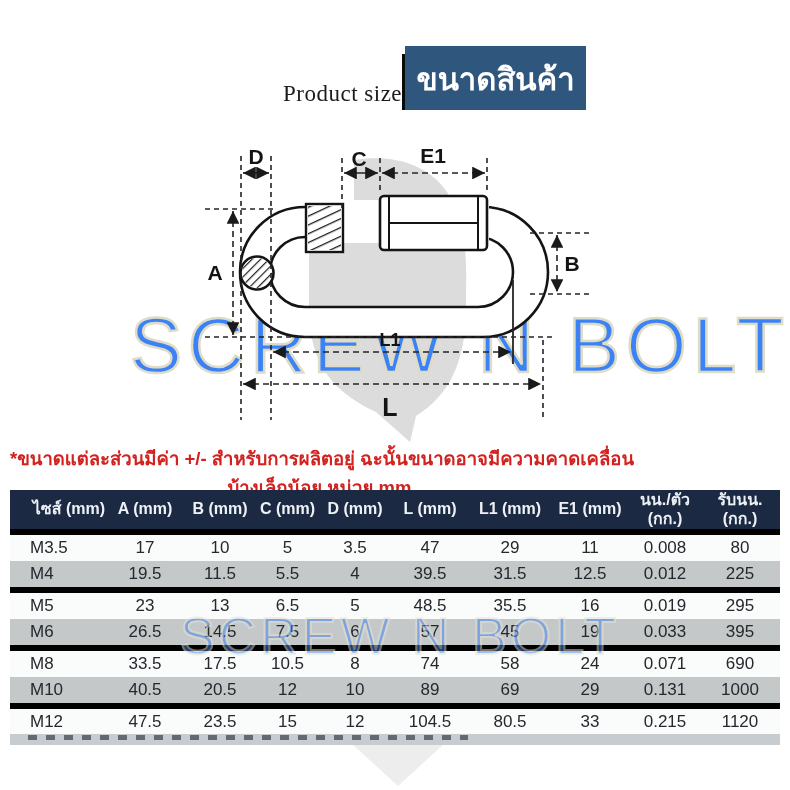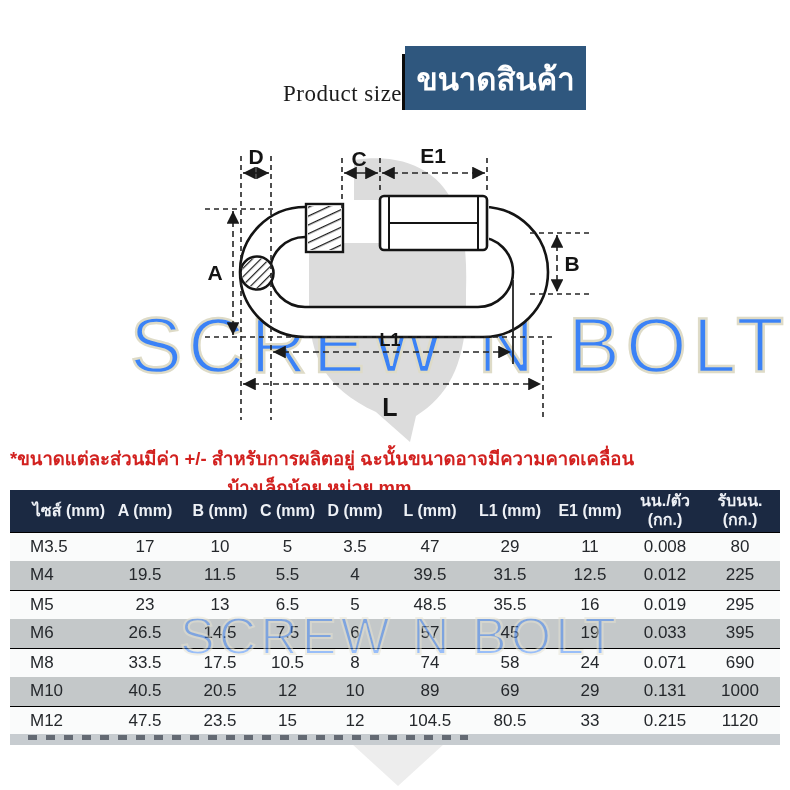--- a/index.html
+++ b/index.html
@@ -38,21 +38,21 @@
   table.spec { width:770px; border-collapse:collapse; table-layout:fixed; }
   table.spec thead th {
     background:#1b2942; color:#eef1f6; font-size:16px; font-weight:600;
     height:42px; vertical-align:middle; text-align:center; white-space:pre-line; line-height:1.15;
   }
   table.spec thead th.col-size { text-align:right; padding-left:20px; }
   table.spec td {
     height:29px; font-size:17px; color:#25282c; text-align:center; vertical-align:middle;
   }
   table.spec td.col-size { text-align:left; padding-left:20px; }
-  table.spec tr.row-even td { background:#fafbfb; border-top:1px solid #000000; }
+  table.spec tr.row-even td { background:#fafbfb; border-top:6px solid #000000; }
   table.spec tr.row-odd td { background:#c4c8c9; }
   .truncated-bar { position:absolute; top:734px; left:10px; width:770px; height:11px; background:#c7ccd0; z-index:2; }
   .truncated-bar .marks { position:absolute; left:18px; top:1px; width:440px; height:5px;
      background:repeating-linear-gradient(90deg, rgba(33,40,53,.6) 0 9px, transparent 9px 18px); }
 </style>
 </head>
 <body>
 
 <div class="page">
 

